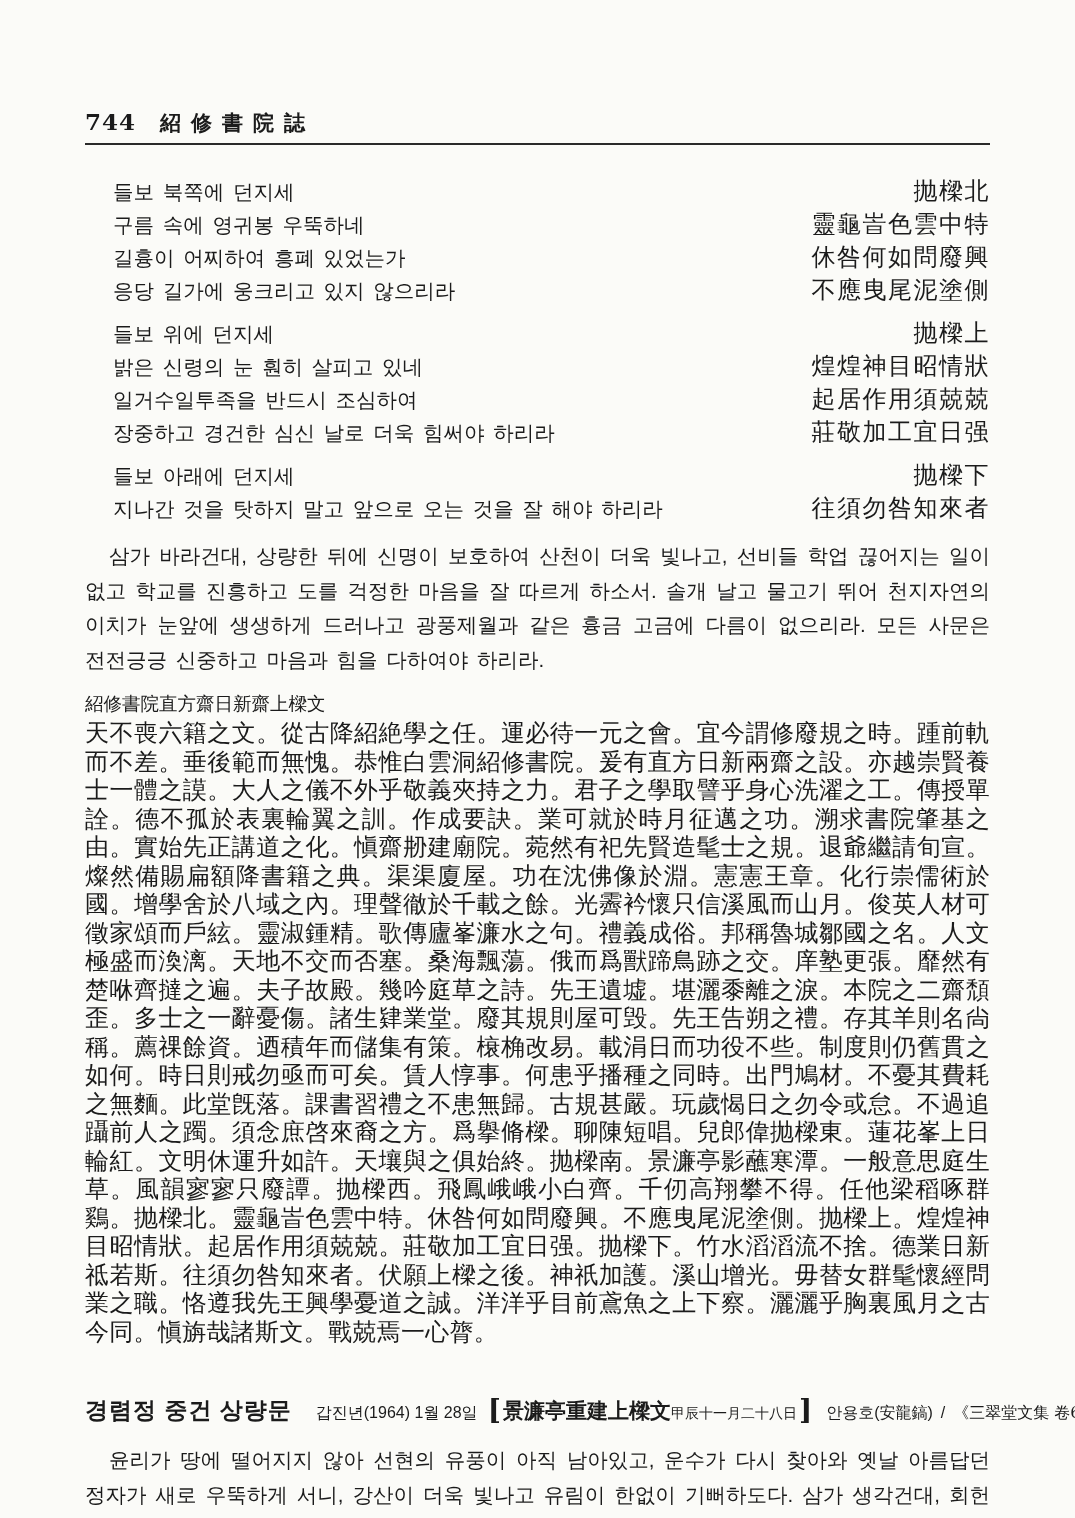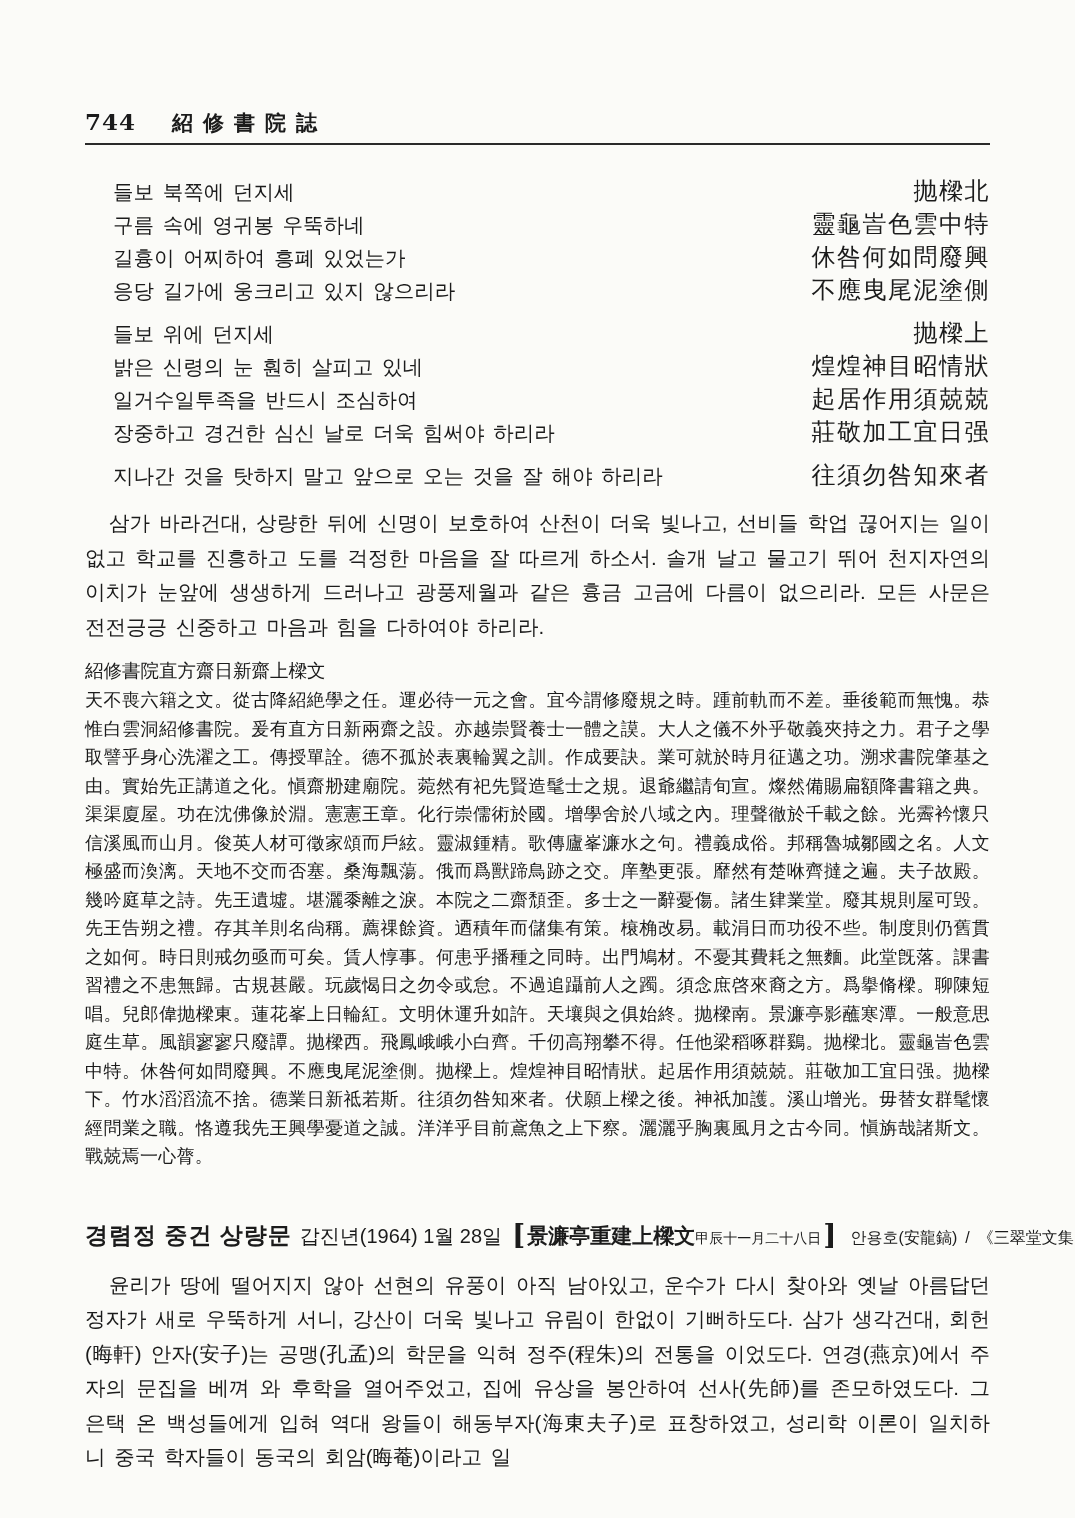--- a/index.html
+++ b/index.html
@@ -9,21 +9,21 @@
     box-sizing: border-box;
     margin: 0 auto;
     background: #fbfbf8;
     color: #1b1b1b;
     padding: 96px 85px 0 85px;
     font-family: "Liberation Sans", sans-serif;
     overflow: hidden;
     position: relative;
   }
   
-  .running-head { display: flex; align-items: baseline; gap: 36px; }
+  .running-head { display: flex; align-items: baseline; gap: 24px; }
   .page-number {
     font-family: "DejaVu Serif", serif;
     font-weight: bold;
     font-size: 23px;
     letter-spacing: 1px;
   }
   .book-title {
     font-family: "DejaVu Serif", serif;
     font-weight: bold;
     font-size: 21px;
@@ -62,38 +62,38 @@
     line-height: 34.5px;
     text-align: justify;
     text-indent: 24px;
     word-spacing: 3px;
     margin: 14px 0 0 0;
   }
   
   .hanmun { margin-top: 12px; font-family: Liberation Sans, sans-serif; }
   .hanmun-title { font-size: 18.5px; line-height: 30px; }
   .hanmun-body {
-    font-size: 18px;
+    font-size: 24px;
     line-height: 28.5px;
     text-align: justify;
     letter-spacing: 0.3px;
   }
   
   .section-heading {
     margin-top: 46px;
     display: flex;
     align-items: baseline;
     white-space: nowrap;
   }
   .sh-title-ko {
     font-weight: bold;
     font-size: 23px;
     letter-spacing: 1px;
   }
-  .sh-date-ko { font-size: 20px; margin-left: 8px; }
+  .sh-date-ko { font-size: 16px; margin-left: 24px; }
   .sh-bracket {
     font-family: "DejaVu Serif", serif;
     font-size: 28px;
     font-weight: bold;
     margin: 0 2px;
     position: relative;
     top: 1px;
   }
   .sh-bracket.open { margin-left: 10px; }
   .sh-title-zh {
@@ -153,20 +153,24 @@
         <span class="poem-zh">起居作用須兢兢</span>
       </div>
       <div class="poem-row">
         <span class="poem-ko">장중하고 경건한 심신 날로 더욱 힘써야 하리라</span>
         <span class="poem-zh">莊敬加工宜日强</span>
       </div>
     </div>
 
     <div class="poem">
       <div class="poem-row">
+        <span class="poem-ko">들보 아래에 던지세</span>
+        <span class="poem-zh">抛樑下</span>
+      </div>
+      <div class="poem-row">
         <span class="poem-ko">지나간 것을 탓하지 말고 앞으로 오는 것을 잘 해야 하리라</span>
         <span class="poem-zh">往須勿咎知來者</span>
       </div>
     </div>
 
   </section>
 
   <p class="para">삼가 바라건대, 상량한 뒤에 신명이 보호하여 산천이 더욱 빛나고, 선비들 학업 끊어지는 일이 없고 학교를 진흥하고 도를 걱정한 마음을 잘 따르게 하소서. 솔개 날고 물고기 뛰어 천지자연의 이치가 눈앞에 생생하게 드러나고 광풍제월과 같은 흉금 고금에 다름이 없으리라. 모든 사문은 전전긍긍 신중하고 마음과 힘을 다하여야 하리라.</p>
 
   <section class="hanmun">

